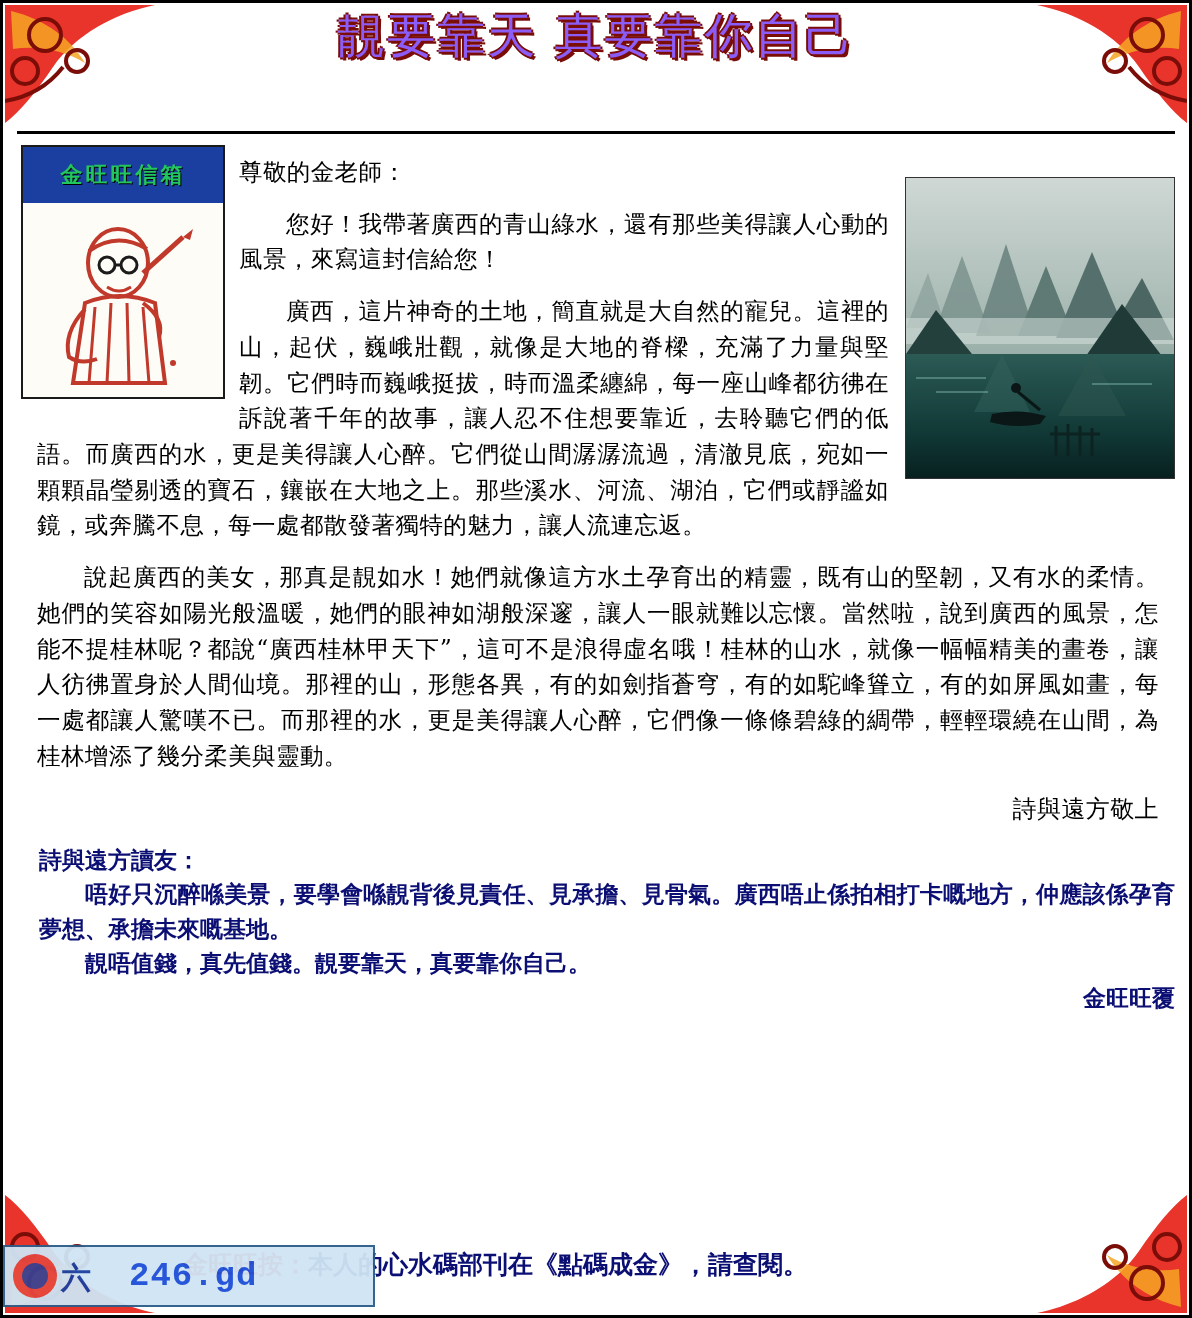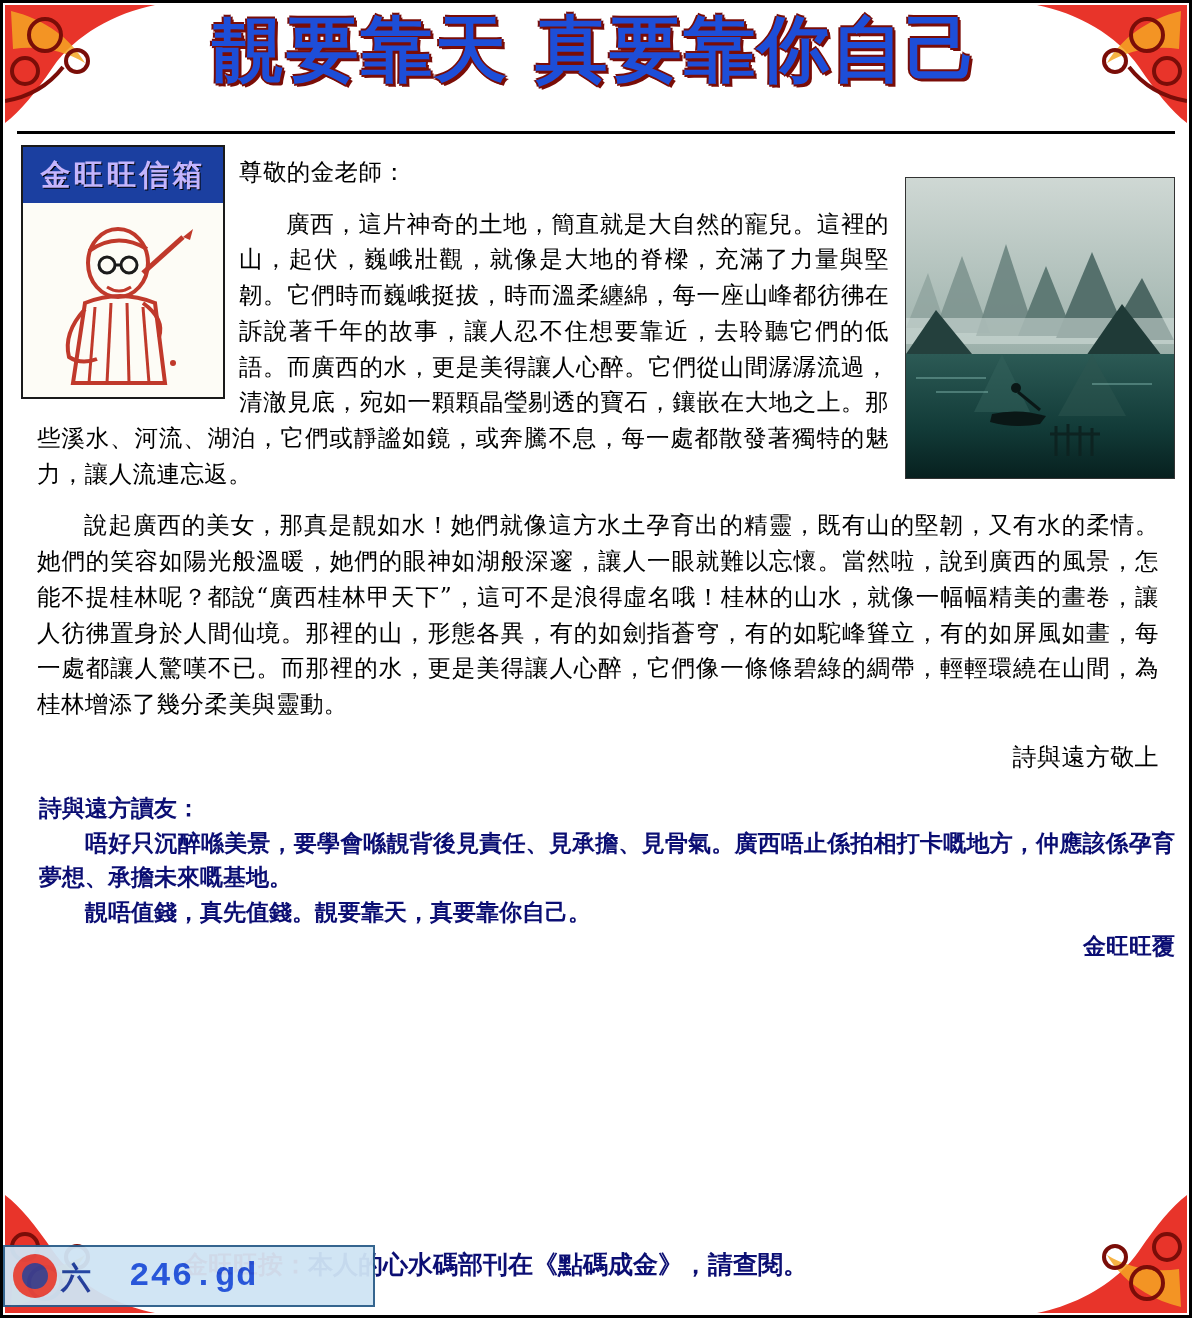--- a/index.html
+++ b/index.html
@@ -29,24 +29,24 @@
   .c-br{bottom:2px;right:2px;transform:scale(-1,-1);}
 
   
   .title-wrap{
     position:absolute;top:6px;left:0;right:0;
     text-align:center;
   }
   .title{
     display:inline-block;
     font-family:"DejaVu Serif","Liberation Serif",serif;
-    font-size:72px;
-    font-weight:bold;
+    font-size:48px;
+    font-weight:normal;
     letter-spacing:2px;
-    color:#1d4ed8;
+    color:#8b5cf6;
     text-shadow:
       2px 0 0 #7a0d08, -2px 0 0 #7a0d08,
       0 2px 0 #7a0d08, 0 -2px 0 #7a0d08,
       3px 3px 0 #7a0d08;
     line-height:1.1;
     white-space:nowrap;
   }
   .title-rule{
     position:absolute;
     left:14px;right:14px;top:128px;
@@ -66,21 +66,21 @@
     background:#fdfdfa;
     position:relative;
     overflow:hidden;
   }
   .mailbox-band{
     position:absolute;top:0;left:0;right:0;height:56px;
     background:#1b3fa0;
     display:flex;align-items:center;justify-content:center;
   }
   .mailbox-band span{
-    color:#c4b5fd;font-size:30px;font-weight:bold;letter-spacing:3px;
+    color:#22c55e;font-size:22px;font-weight:bold;letter-spacing:3px;
     font-family:"DejaVu Sans","Liberation Sans",sans-serif;
     text-shadow:1px 1px 0 #000;
   }
   .mailbox-art{position:absolute;top:56px;left:0;right:0;bottom:0;}
 
   .photo{
     float:right;
     width:268px;height:300px;
     margin:38px 0 8px 16px;
     border:1px solid #333;
@@ -278,20 +278,21 @@
         <g stroke="#9fd6cd" stroke-width="2" opacity=".35">
           <path d="M10 200 h70"></path>
             <path d="M30 214 h52"></path>
             <path d="M186 206 h60"></path>
         </g>
       </svg>
     </div>
 
     <div class="letter">
       <p>尊敬的金老師：</p>
+      <p class="indent">您好！我帶著廣西的青山綠水，還有那些美得讓人心動的風景，來寫這封信給您！</p>
       <p class="indent">廣西，這片神奇的土地，簡直就是大自然的寵兒。這裡的山，起伏，巍峨壯觀，就像是大地的脊樑，充滿了力量與堅韌。它們時而巍峨挺拔，時而溫柔纏綿，每一座山峰都彷彿在訴說著千年的故事，讓人忍不住想要靠近，去聆聽它們的低語。而廣西的水，更是美得讓人心醉。它們從山間潺潺流過，清澈見底，宛如一顆顆晶瑩剔透的寶石，鑲嵌在大地之上。那些溪水、河流、湖泊，它們或靜謐如鏡，或奔騰不息，每一處都散發著獨特的魅力，讓人流連忘返。</p>
       <p class="indent">說起廣西的美女，那真是靚如水！她們就像這方水土孕育出的精靈，既有山的堅韌，又有水的柔情。她們的笑容如陽光般溫暖，她們的眼神如湖般深邃，讓人一眼就難以忘懷。當然啦，說到廣西的風景，怎能不提桂林呢？都說“廣西桂林甲天下”，這可不是浪得虛名哦！桂林的山水，就像一幅幅精美的畫卷，讓人彷彿置身於人間仙境。那裡的山，形態各異，有的如劍指蒼穹，有的如駝峰聳立，有的如屏風如畫，每一處都讓人驚嘆不已。而那裡的水，更是美得讓人心醉，它們像一條條碧綠的綢帶，輕輕環繞在山間，為桂林增添了幾分柔美與靈動。</p>
       <p class="sign">詩與遠方敬上</p>
     </div>
 
     <div class="reply">
       <p>詩與遠方讀友：</p>
       <p class="r-indent">唔好只沉醉喺美景，要學會喺靚背後見責任、見承擔、見骨氣。廣西唔止係拍相打卡嘅地方，仲應該係孕育夢想、承擔未來嘅基地。</p>
       <p class="r-indent">靚唔值錢，真先值錢。靚要靠天，真要靠你自己。</p>
       <p class="reply-sign">金旺旺覆</p>

